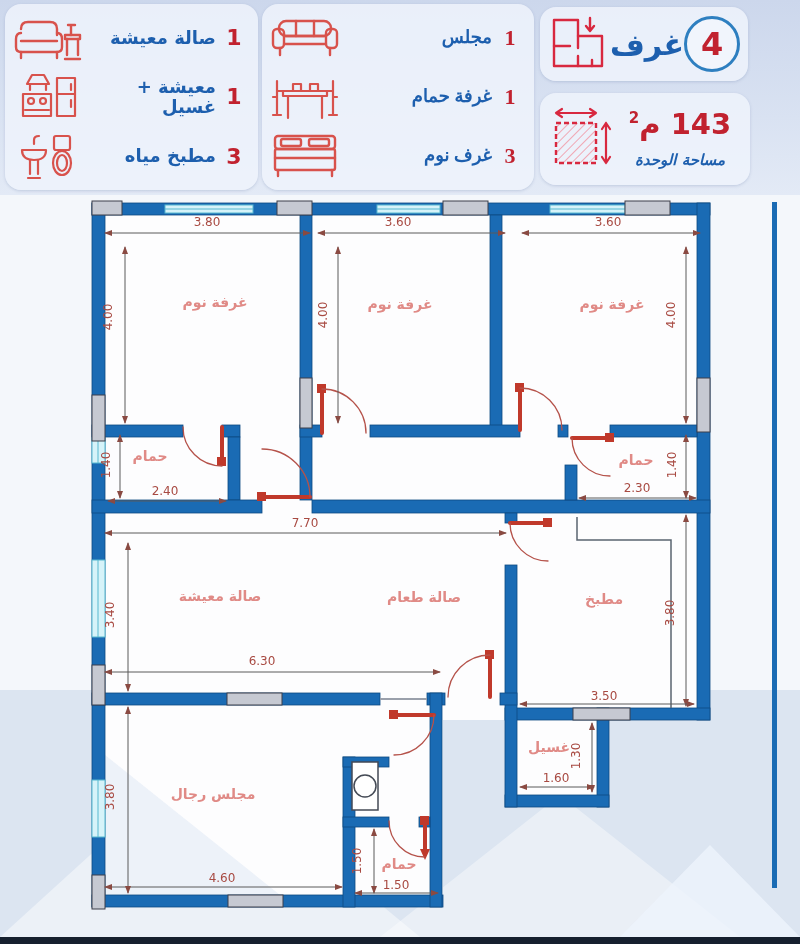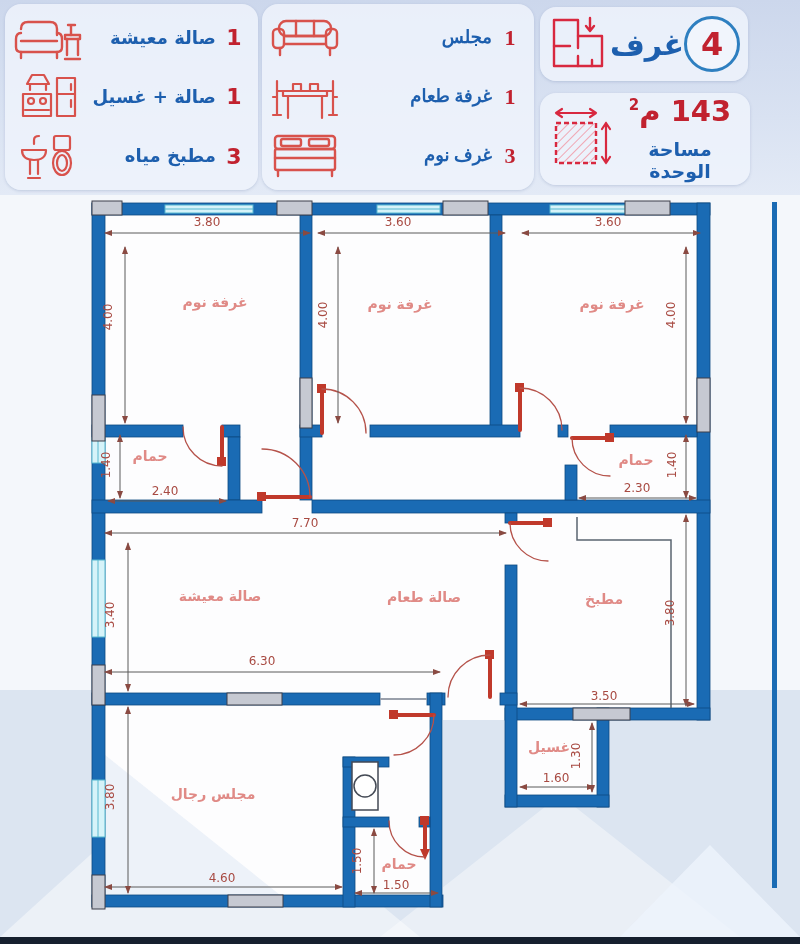--- a/index.html
+++ b/index.html
@@ -17,21 +17,21 @@
   .legend-icon{width:74px;display:flex;justify-content:center;align-items:center;flex:0 0 74px;}
   .legend-label{flex:1;text-align:right;color:#1d5fae;font-weight:bold;font-size:18px;direction:rtl;line-height:1.1;}
   .legend-count{flex:0 0 36px;text-align:center;color:#c1222f;font-weight:bold;font-size:22px;}
   .rooms-badge{position:absolute;left:540px;top:7px;width:208px;height:74px;display:flex;align-items:center;justify-content:space-between;padding:12px 8px;box-sizing:border-box;}
   .rooms-word{color:#1d5fae;font-weight:bold;font-size:30px;direction:rtl;}
   .rooms-circle{width:50px;height:50px;border:3px solid #2e7fc0;border-radius:50%;display:flex;align-items:center;justify-content:center;color:#c1222f;font-weight:bold;font-size:32px;background:rgba(255,255,255,0.35);}
   .area-badge{position:absolute;left:540px;top:93px;width:210px;height:92px;display:flex;align-items:center;box-sizing:border-box;padding:0 8px;}
   .area-texts{flex:1;text-align:center;direction:rtl;}
   .area-num{color:#c1222f;font-weight:bold;font-size:29px;line-height:1.05;display:block;}
   .area-num sup{font-size:15px;}
-  .area-sub{color:#1d5fae;font-weight:bold;font-size:19px;display:block;margin-top:12px;}
+  .area-sub{color:#1d5fae;font-weight:bold;font-size:15px;display:block;margin-top:12px;font-style:italic;}
   .plan-wrap{position:absolute;top:195px;left:0;width:800px;height:749px;}
   .bottom-strip{position:absolute;top:937px;left:0;width:800px;height:7px;background:#16202e;}
   svg text{font-family:"DejaVu Sans",sans-serif;}
   .roomlbl{fill:#e08a86;font-weight:bold;font-size:14px;}
   .dimlbl{fill:#a84a42;font-size:12px;}
 </style>
 </head>
 <body>
 
 <div class="header">
@@ -59,21 +59,21 @@
         <svg width="70" height="54" viewBox="0 0 70 54" fill="none" stroke="#d8524c" stroke-width="2.2" stroke-linecap="round" stroke-linejoin="round">
           <path d="M14,14 l5,-9 h12 l5,9 z M17,14 v6 M33,14 v6"></path>
           <rect x="10" y="24" width="28" height="22"></rect>
           <circle cx="18" cy="31" r="3"></circle>
             <circle cx="30" cy="31" r="3"></circle>
           <path d="M12,40 h24"></path>
           <rect x="44" y="8" width="18" height="38"></rect>
           <path d="M44,24 h18 M58,14 v6 M58,30 v7"></path>
         </svg>
       </span>
-      <span class="legend-label">صالة + غسيل</span>
+      <span class="legend-label">معيشة + غسيل</span>
       <span class="legend-count">1</span>
     </div>
     <div class="legend-row">
       <span class="legend-icon">
         <svg width="64" height="52" viewBox="0 0 64 52" fill="none" stroke="#d8524c" stroke-width="2.2" stroke-linecap="round" stroke-linejoin="round">
           <path d="M6,20 h24 q0,10 -12,10 q-12,0 -12,-10 z"></path>
           <path d="M14,30 v14 M22,30 v14 M12,48 h12 M18,14 v-4 q0,-4 5,-4"></path>
           <rect x="38" y="6" width="16" height="14" rx="2"></rect>
           <ellipse cx="46" cy="33" rx="9" ry="12"></ellipse>
           <ellipse cx="46" cy="33" rx="5" ry="8"></ellipse>
@@ -102,21 +102,21 @@
       <span class="legend-icon">
         <svg width="72" height="52" viewBox="0 0 72 52" fill="none" stroke="#d8524c" stroke-width="2.2" stroke-linecap="round" stroke-linejoin="round">
           <rect x="14" y="20" width="44" height="5"></rect>
           <path d="M19,25 v22 M53,25 v22"></path>
           <rect x="24" y="13" width="8" height="7"></rect>
           <rect x="41" y="13" width="8" height="7"></rect>
           <path d="M8,10 v34 M8,26 h-4 M8,20 h6 M4,44 h8"></path>
           <path d="M64,10 v34 M64,26 h4 M64,20 h-6 M60,44 h8"></path>
         </svg>
       </span>
-      <span class="legend-label">غرفة طعام</span>
+      <span class="legend-label">غرفة حمام</span>
       <span class="legend-count">1</span>
     </div>
     <div class="legend-row">
       <span class="legend-icon">
         <svg width="72" height="48" viewBox="0 0 72 48" fill="none" stroke="#d8524c" stroke-width="2.4" stroke-linecap="round" stroke-linejoin="round">
           <rect x="6" y="4" width="60" height="13" rx="3"></rect>
           <rect x="12" y="7" width="20" height="7" rx="2"></rect>
           <rect x="40" y="7" width="20" height="7" rx="2"></rect>
           <rect x="6" y="17" width="60" height="21" rx="2"></rect>
           <path d="M6,26 h60 M9,38 v6 M63,38 v6"></path>

